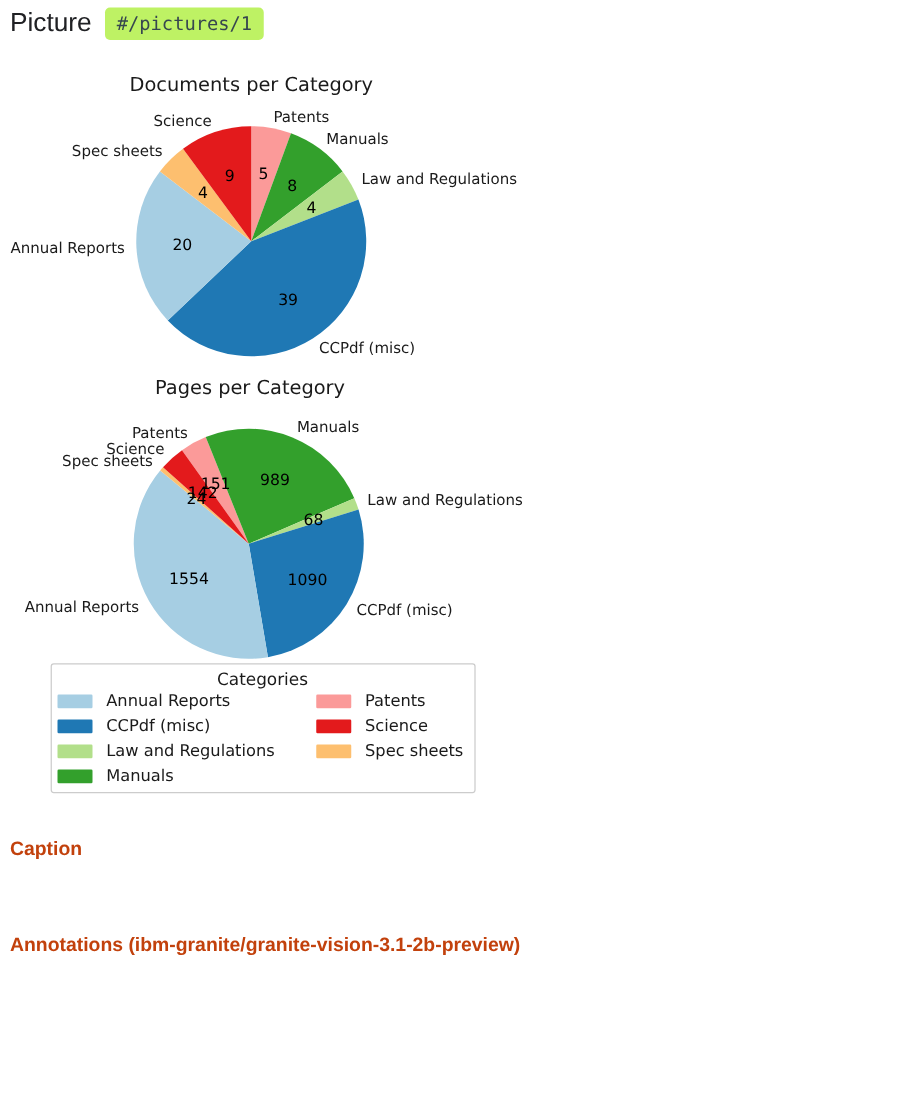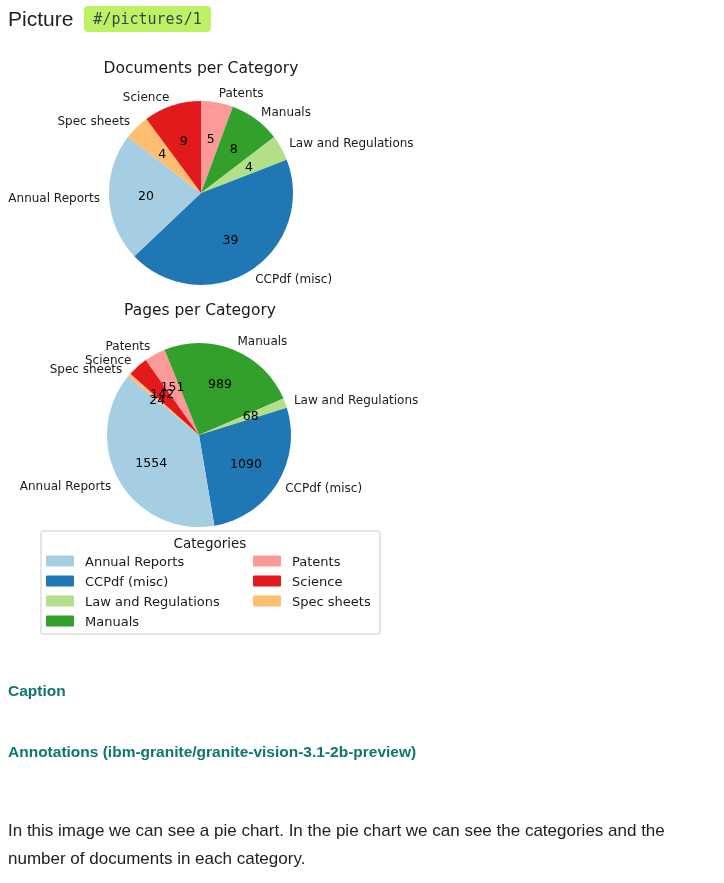--- a/index.html
+++ b/index.html
@@ -14,28 +14,28 @@
     background:#bef264;padding:4px 9px;border-radius:4px;white-space:nowrap;
   }
   .figure-svg{position:absolute;top:45px;left:0;}
   .chart-title{font-family:"DejaVu Sans",sans-serif;font-size:15.5px;fill:#1a1a1a;}
   .pie-label{font-family:"DejaVu Sans",sans-serif;font-size:12px;fill:#1a1a1a;}
   .pie-value{font-family:"DejaVu Sans",sans-serif;font-size:12.5px;fill:#000000;}
   .legend-box{fill:#ffffff;stroke:#cccccc;stroke-width:1;}
   .legend-title{font-family:"DejaVu Sans",sans-serif;font-size:13.5px;fill:#1a1a1a;}
   .legend-label{font-family:"DejaVu Sans",sans-serif;font-size:13px;fill:#1a1a1a;}
   .section-heading{
-    position:absolute;left:8px;font-size:15.5px;font-weight:700;color:#0f766e;margin-top:11px;
+    position:absolute;left:8px;font-size:15.5px;font-weight:700;color:#c2410c;
   }
   .body-text{
     position:absolute;left:8px;font-size:17px;color:#202124;line-height:28px;
   }
   .caption-heading{top:671px;}
   .caption-text{top:722px;width:710px;}
-  .annotations-heading{top:732px;text-align:center;}
+  .annotations-heading{top:748px;text-align:center;}
   .annotations-text{top:817px;width:702px;}
 </style>
 </head>
 <body>
 
 <div class="page">
 
   <div class="header">
     <span class="page-title">Picture</span>
     <code class="chip">#/pictures/1</code>
@@ -111,15 +111,14 @@
           <text x="292" y="536" text-anchor="start" dominant-baseline="central" class="legend-label">Science</text>
           <rect x="253" y="550.5" width="28" height="11" rx="1" fill="#fdbf6f"></rect>
           <text x="292" y="556" text-anchor="start" dominant-baseline="central" class="legend-label">Spec sheets</text>
         </g>
     </g>
   </svg>
 
   <div class="section-heading caption-heading">Caption</div>
 
   <div class="section-heading annotations-heading">Annotations (ibm-granite/granite-vision-3.1-2b-preview)</div>
-  <div class="body-text annotations-text">In this image we can see a pie chart. In the pie chart we can see the categories and the number of documents in each category.</div>
 
 </div>
 
 </body></html>

